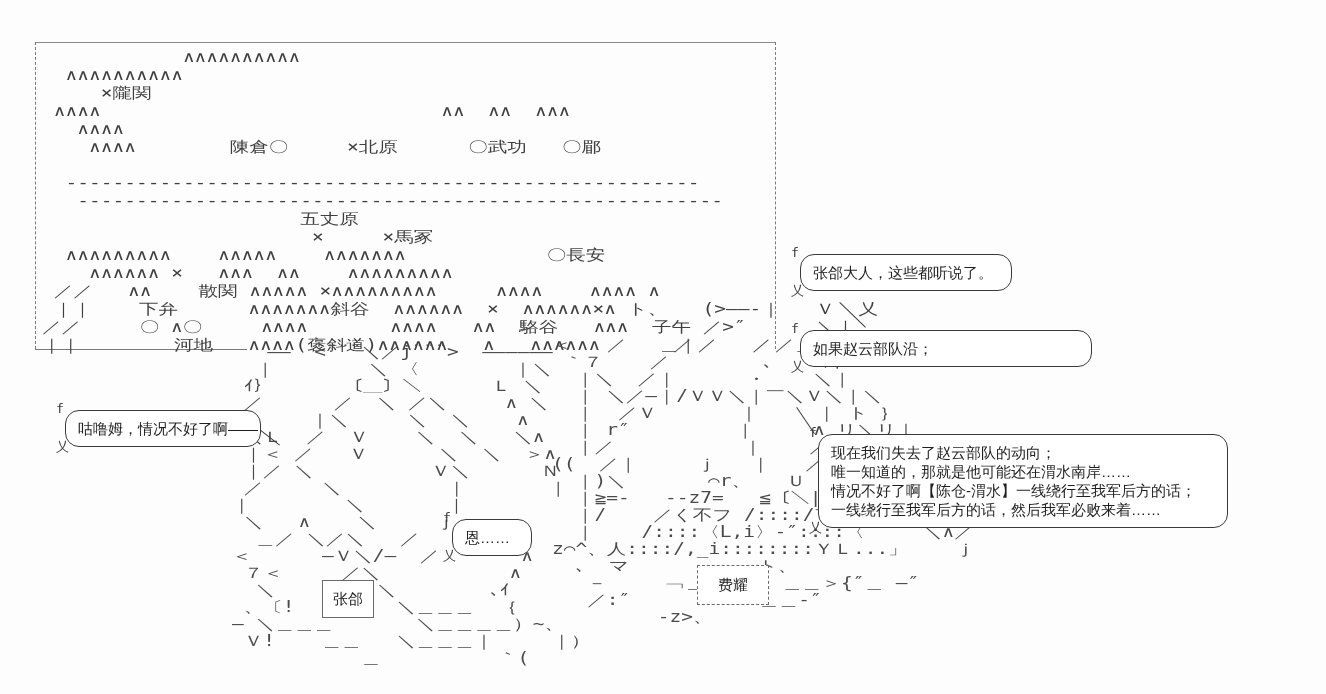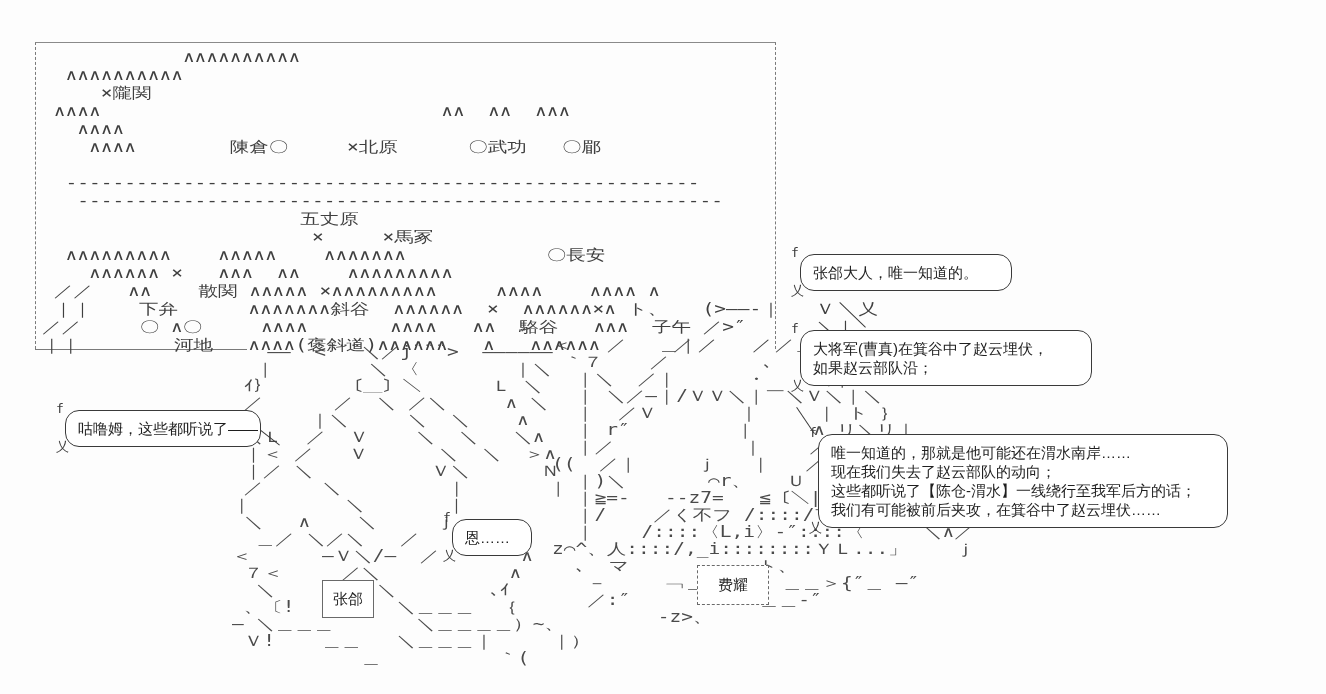--- a/index.html
+++ b/index.html
@@ -88,45 +88,44 @@
 z⌒^、人::::/,_i::::::::ＹＬ...」    ｊ
   ､  マ           ト、
    －     ﹁＿」     ＿＿＞{″＿ ―″
    ／:″           ＿＿-″
          -z&gt;、</pre>
   <div class="bseg" style="left:186px;top:420px;width:46px;border-top-color:#4a4a4a"></div>
 
   <div class="bubble" style="left:800px;top:254px;width:212px">
     <span class="corner cf">f</span>
     <span class="corner cx">乂</span>
-    <div class="bline">张郃大人，唯一知道的。</div>
+    <div class="bline">张郃大人，这些都听说了。</div>
   </div>
   <div class="tail" style="left:840px;top:302px;width:36px;transform:rotate(44deg)"></div>
 
   <div class="bubble" style="left:800px;top:330px;width:292px">
     <span class="corner cf">f</span>
     <span class="corner cx">乂</span>
-    <div class="bline">大将军(曹真)在箕谷中了赵云埋伏，</div>
     <div class="bline">如果赵云部队沿；</div>
   </div>
   <div class="tail" style="left:797px;top:407px;width:32px;transform:rotate(56deg)"></div>
 
   <div class="bubble" style="left:818px;top:434px;width:410px">
     <span class="corner cf">f</span>
     <span class="corner cx">乂</span>
+    <div class="bline">现在我们失去了赵云部队的动向；</div>
     <div class="bline">唯一知道的，那就是他可能还在渭水南岸……</div>
-    <div class="bline">现在我们失去了赵云部队的动向；</div>
-    <div class="bline">这些都听说了【陈仓-渭水】一线绕行至我军后方的话；</div>
-    <div class="bline">我们有可能被前后夹攻，在箕谷中了赵云埋伏……</div>
+    <div class="bline">情况不好了啊【陈仓-渭水】一线绕行至我军后方的话；</div>
+    <div class="bline">一线绕行至我军后方的话，然后我军必败来着……</div>
   </div>
 
   <div class="bubble" style="left:65px;top:410px;width:196px">
     <span class="corner cf">f</span>
     <span class="corner cx">乂</span>
-    <div class="bline">咕噜姆，这些都听说了――</div>
+    <div class="bline">咕噜姆，情况不好了啊――</div>
   </div>
   <div class="tail" style="left:261px;top:430px;width:24px;transform:rotate(38deg)"></div>
 
   <div class="bubble" style="left:452px;top:519px;width:80px">
     <span class="corner cf">f</span>
     <span class="corner cx">乂</span>
     <div class="bline">恩……</div>
   </div>
 
   <div class="namebox solidbox" style="left:322px;top:580px;width:52px;height:38px">

